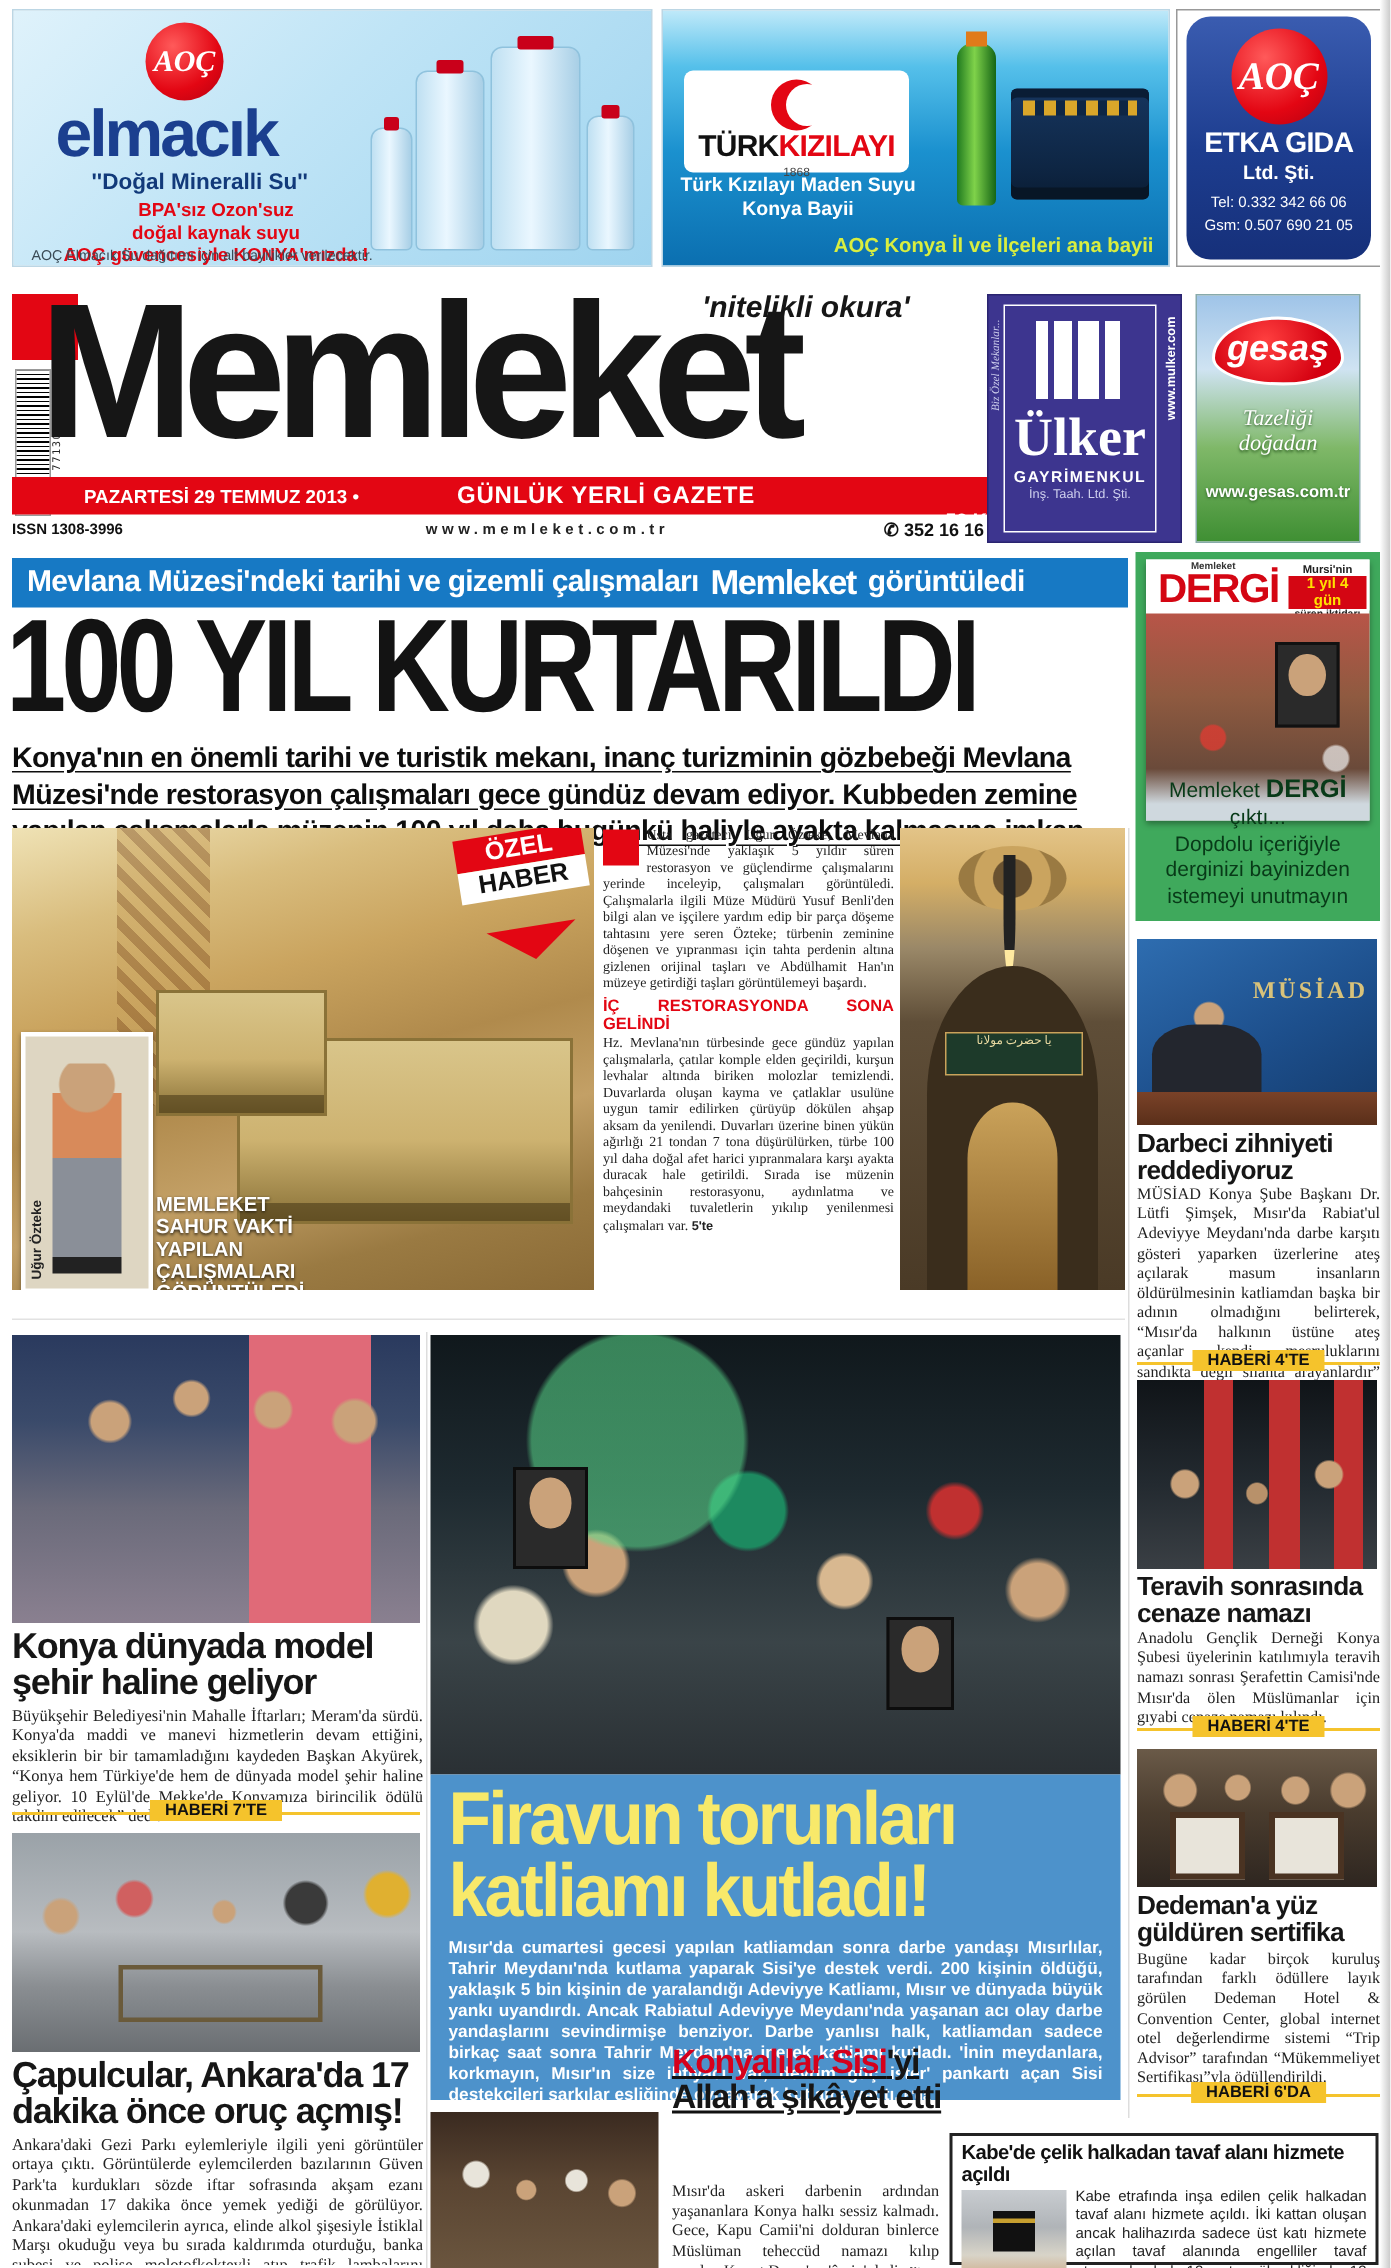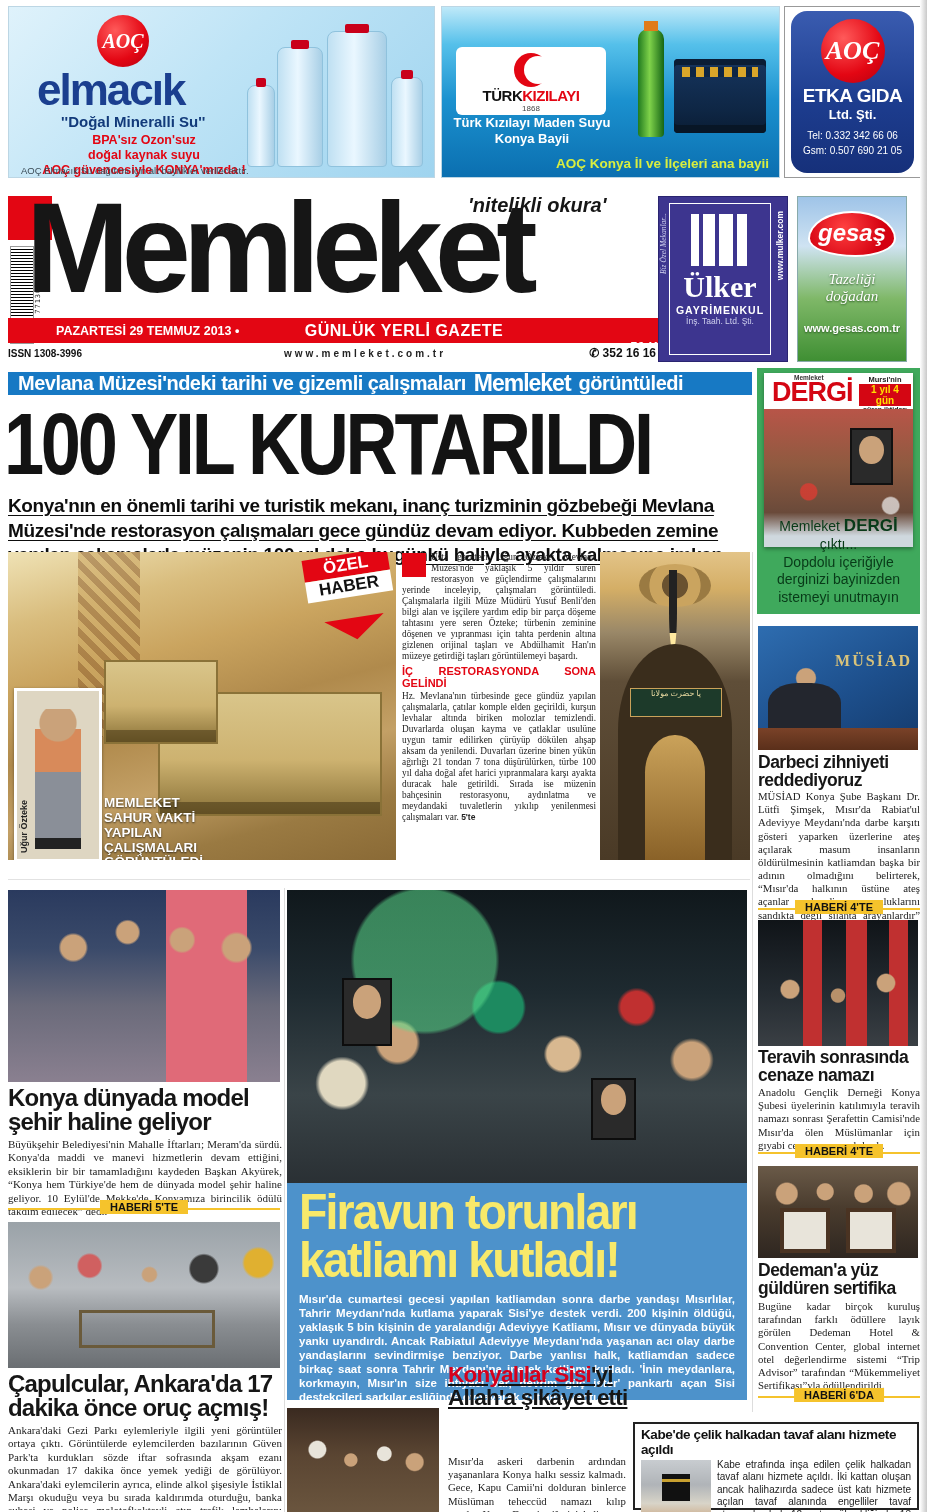--- a/index.html
+++ b/index.html
@@ -27,21 +27,21 @@
   .bottle{position:absolute;border-radius:8px 8px 4px 4px;
     background:linear-gradient(90deg,#bfe0f2,#eaf7ff 45%,#a8cfe6);border:1px solid #8fc2dd;}
   .bottle::before{content:"";position:absolute;left:30%;top:-8px;width:40%;height:9px;background:#c9001a;border-radius:2px;}
   #ad-kizilay{left:441px;top:6px;width:337px;height:170px;
     background:linear-gradient(180deg,#bfe9f9 0%,#55c0ea 22%,#1b91cf 55%,#0b6fb0 100%);}
   .kzl-box{left:14px;top:40px;width:150px;height:62px;background:#fff;border-radius:6px;
       text-align:center;padding-top:6px;}
   .crescent{position:relative;width:34px;height:34px;margin:0 auto;}
   .crescent i{position:absolute;left:0;top:0;width:34px;height:34px;border-radius:50%;background:#e30613;}
   .crescent b{position:absolute;left:10px;top:3px;width:28px;height:28px;border-radius:50%;background:#fff;}
-  .kzl-name{font-size:15px;font-weight:bold;letter-spacing:-0.5px;}
+  .kzl-name{font-size:20px;font-weight:bold;letter-spacing:-0.5px;}
   .kzl-name .k1{color:#111;} .kzl-name .k2{color:#e30613;}
   .kzl-year{font-size:8px;color:#444;}
   #ad-kizilay .sub{left:0px;top:108px;width:180px;text-align:center;color:#fff;
       font-size:13px;font-weight:bold;line-height:1.25;}
   #ad-kizilay .foot{right:10px;bottom:6px;color:#d9ee3f;font-size:13.5px;font-weight:bold;}
   .greenbottle{left:196px;top:22px;width:26px;height:108px;border-radius:10px 10px 4px 4px;
      background:linear-gradient(90deg,#1f7a1f,#7fd24a 45%,#156515);position:absolute;}
   .greenbottle::before{content:"";position:absolute;left:6px;top:-8px;width:14px;height:10px;background:#e07b1a;}
   .crate{left:232px;top:52px;width:92px;height:74px;position:absolute;border-radius:4px;
      background:linear-gradient(180deg,#16355e,#0e2644 70%,#0a1d35);
@@ -72,39 +72,39 @@
   .red-bar .p{font-size:13px;width:150px;text-align:right;padding-right:10px;margin-top:32px;}
   .sub-bar{left:8px;top:346px;width:648px;display:flex;align-items:center;font-size:10px;}
   .sub-bar .issn{font-weight:bold;width:216px;}
   .sub-bar .web{flex:1;text-align:center;letter-spacing:3px;font-weight:bold;color:#222;}
   .sub-bar .tel{width:150px;text-align:right;font-weight:bold;font-size:12px;}
   #ad-ulker{left:658px;top:196px;width:128px;height:164px;background:#3d358f;border:1px solid #2a2470;}
   .ulker-frame{position:absolute;left:10px;top:6px;right:16px;bottom:6px;border:1px solid #fff;text-align:center;}
   .buildings{margin:10px auto 0;width:70px;height:52px;
      background:linear-gradient(90deg,transparent 0 6px,#fff 6px 14px,transparent 14px 18px,#fff 18px 30px,
        transparent 30px 34px,#fff 34px 48px,transparent 48px 52px,#fff 52px 62px,transparent 62px);}
-  .ulker-brand{color:#fff;font-family:"Liberation Serif",serif;font-weight:bold;font-size:30px;margin-top:4px;}
+  .ulker-brand{color:#fff;font-family:"Liberation Serif",serif;font-weight:bold;font-size:36px;margin-top:4px;}
   .ulker-l1{color:#fff;font-size:10.5px;font-weight:bold;letter-spacing:1px;}
   .ulker-l2{color:#cfd0ee;font-size:8.5px;}
   .ulker-side{position:absolute;right:2px;top:14px;color:#fff;font-size:8.5px;font-weight:bold;
      writing-mode:vertical-rl;transform:rotate(180deg);}
   .ulker-script{position:absolute;left:0px;top:16px;color:#cfd0ee;font-size:7.5px;font-style:italic;
      writing-mode:vertical-rl;transform:rotate(180deg);font-family:"Liberation Serif",serif;}
   #ad-gesas{left:797px;top:196px;width:108px;height:164px;
      background:linear-gradient(180deg,#9fc4e8 0%,#cfe3f2 30%,#7fb868 62%,#3f8f33 100%);
      border:1px solid #8aa;text-align:center;}
   .gesas-oval{margin:14px auto 0;width:84px;height:42px;border-radius:50% 50% 46% 54%/60% 60% 40% 40%;
      background:radial-gradient(circle at 40% 35%,#ff4040,#d40010 70%);border:2px solid #fff;
      color:#fff;font-weight:bold;font-style:italic;font-size:24px;line-height:40px;}
   .gesas-slogan{color:#fff;font-family:"Liberation Serif",serif;font-style:italic;font-size:15px;
      line-height:1.15;margin-top:14px;text-shadow:0 1px 2px #2a5a22;}
   .gesas-web{color:#fff;font-weight:bold;font-size:11px;margin-top:16px;text-shadow:0 1px 2px #2a5a22;}
 
   
-  .kicker{left:8px;top:372px;width:744px;height:23px;background:#1779c4;color:#fff;
+  .kicker{left:8px;top:372px;width:744px;height:33px;background:#1779c4;color:#fff;
      display:flex;align-items:center;padding-left:10px;box-sizing:border-box;}
   .kicker .t{font-size:20px;font-weight:bold;letter-spacing:-0.5px;}
   .kicker .logo{font-size:23px;font-weight:900;margin:0 8px;letter-spacing:-1px;}
   .headline1{left:4px;top:402px;font-size:88px;font-weight:900;letter-spacing:-4px;color:#131313;
      line-height:0.95;white-space:nowrap;}
   .headline1 span{display:inline-block;transform:scaleX(0.82);transform-origin:0 50%;}
   .deck{left:8px;top:494px;width:748px;font-size:19px;font-weight:bold;line-height:1.3;color:#0d0d0d;
      text-decoration:underline;text-underline-offset:3px;letter-spacing:-0.4px;}
 
   
@@ -459,21 +459,21 @@
 <div class="rail-h" style="left:758px;top:1262px;">Dedeman'a yüz güldüren sertifika</div>
 <div class="rail-b" style="left:758px;top:1300px;">Bugüne kadar birçok kuruluş tarafından farklı ödüllere layık görülen Dedeman Hotel &amp; Convention Center, global internet otel değerlendirme sistemi “Trip Advisor” tarafından “Mükemmeliyet Sertifikası”yla ödüllendirildi.</div>
 <div class="jump-row" style="left:758px;top:1388px;width:162px;">
   <span class="jump-badge">HABERİ 6'DA</span>
 </div>
 
 <div class="ph ph-akyurek"></div>
 <div class="left-h" style="left:8px;top:1086px;">Konya dünyada model şehir haline geliyor</div>
 <div class="left-b" style="left:8px;top:1138px;">Büyükşehir Belediyesi'nin Mahalle İftarları; Meram'da sürdü. Konya'da maddi ve manevi hizmetlerin devam ettiğini, eksiklerin bir bir tamamladığını kaydeden Başkan Akyürek, “Konya hem Türkiye'de hem de dünyada model şehir haline geliyor. 10 Eylül'de Mekke'de Konyamıza birincilik ödülü takdim edilecek” dedi.</div>
 <div class="jump-row" style="left:8px;top:1200px;width:272px;">
-  <span class="jump-badge">HABERİ 5'TE</span>
+  <span class="jump-badge">HABERİ 7'TE</span>
 </div>
 <div class="ph ph-protest"></div>
 <div class="left-h" style="left:8px;top:1372px;">Çapulcular, Ankara'da 17 dakika önce oruç açmış!</div>
 <div class="left-b" style="left:8px;top:1424px;height:86px;overflow:hidden;">Ankara'daki Gezi Parkı eylemleriyle ilgili yeni görüntüler ortaya çıktı. Görüntülerde eylemcilerden bazılarının Güven Park'ta kurdukları sözde iftar sofrasında akşam ezanı okunmadan 17 dakika önce yemek yediği de görülüyor. Ankara'daki eylemcilerin ayrıca, elinde alkol şişesiyle İstiklal Marşı okuduğu veya bu sırada kaldırımda oturduğu, banka şubesi ve polise molotofkokteyli atıp trafik lambalarını kırdığı da yeni görüntülerde yer alıyor.</div>
 
 <div class="ph ph-celebrate">
   <div class="celeb-poster" style="left:12%;top:30%;width:10%;height:22%;"></div>
   <div class="celeb-poster" style="left:66%;top:64%;width:9%;height:20%;"></div>
 </div>
 <div class="abs bluebox">

